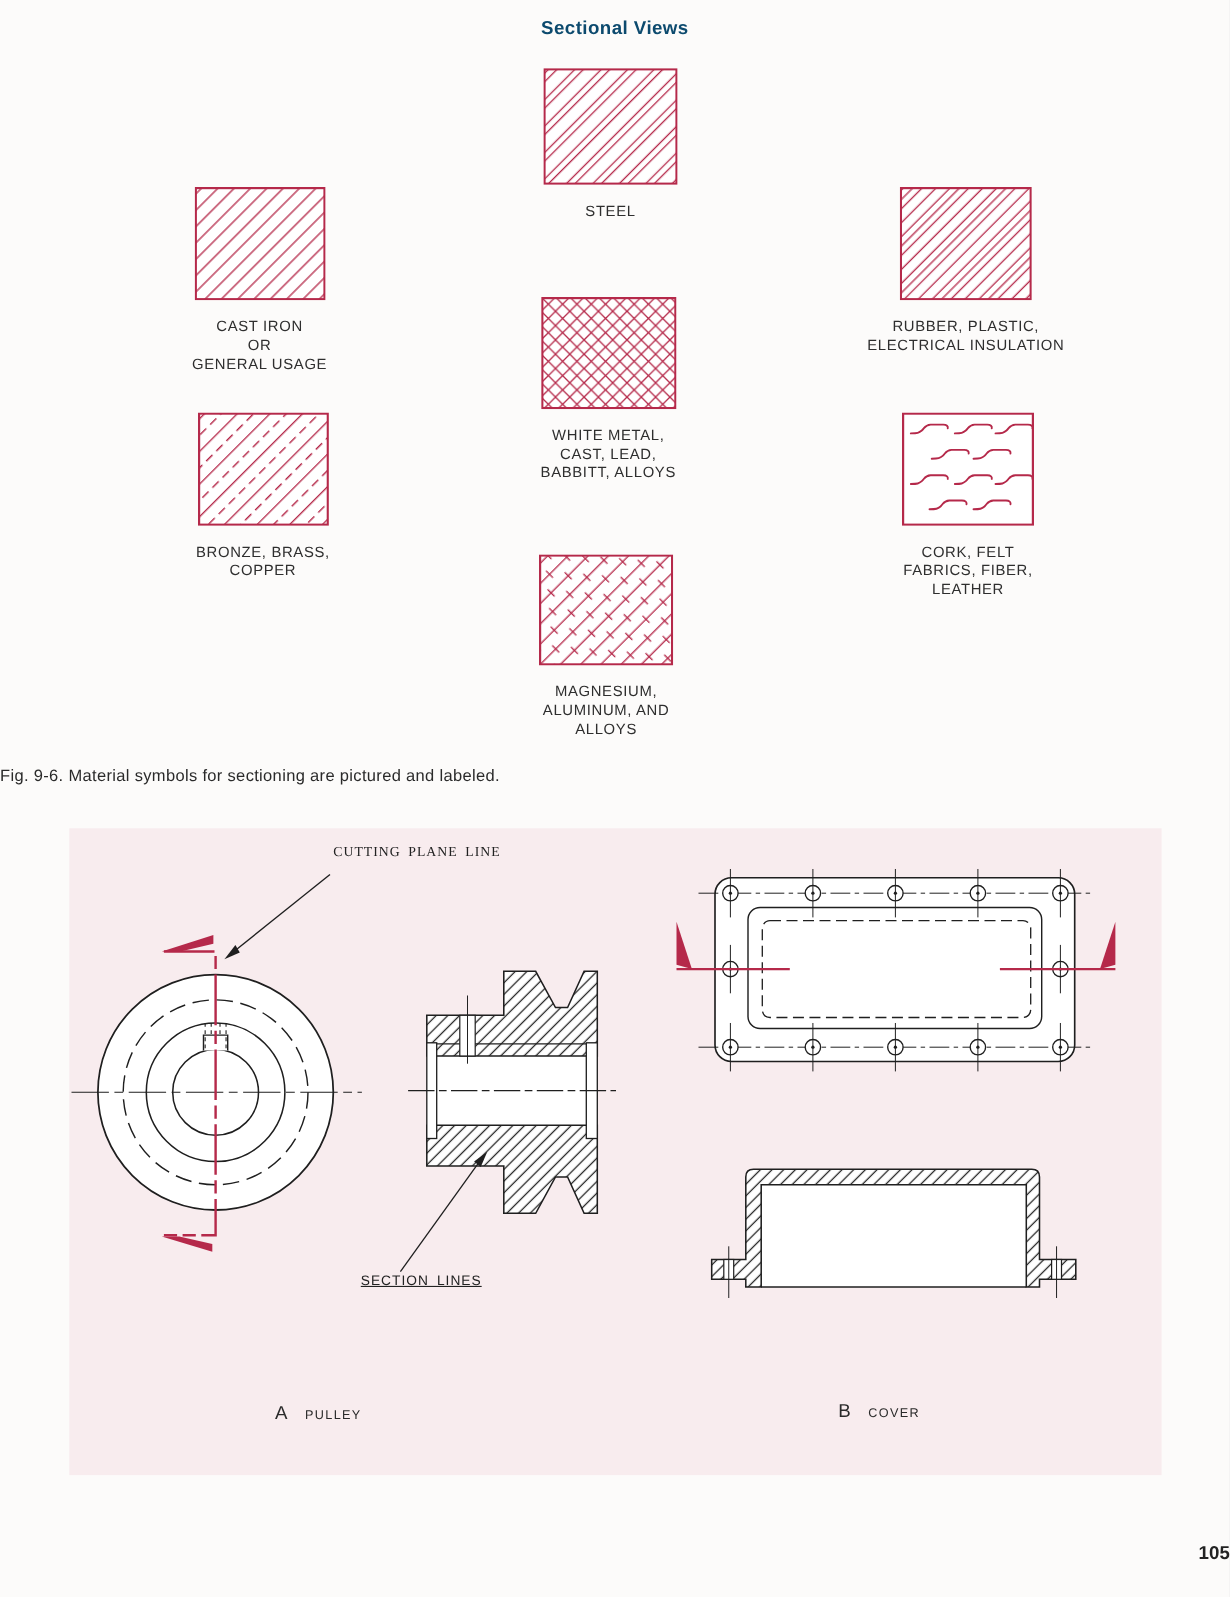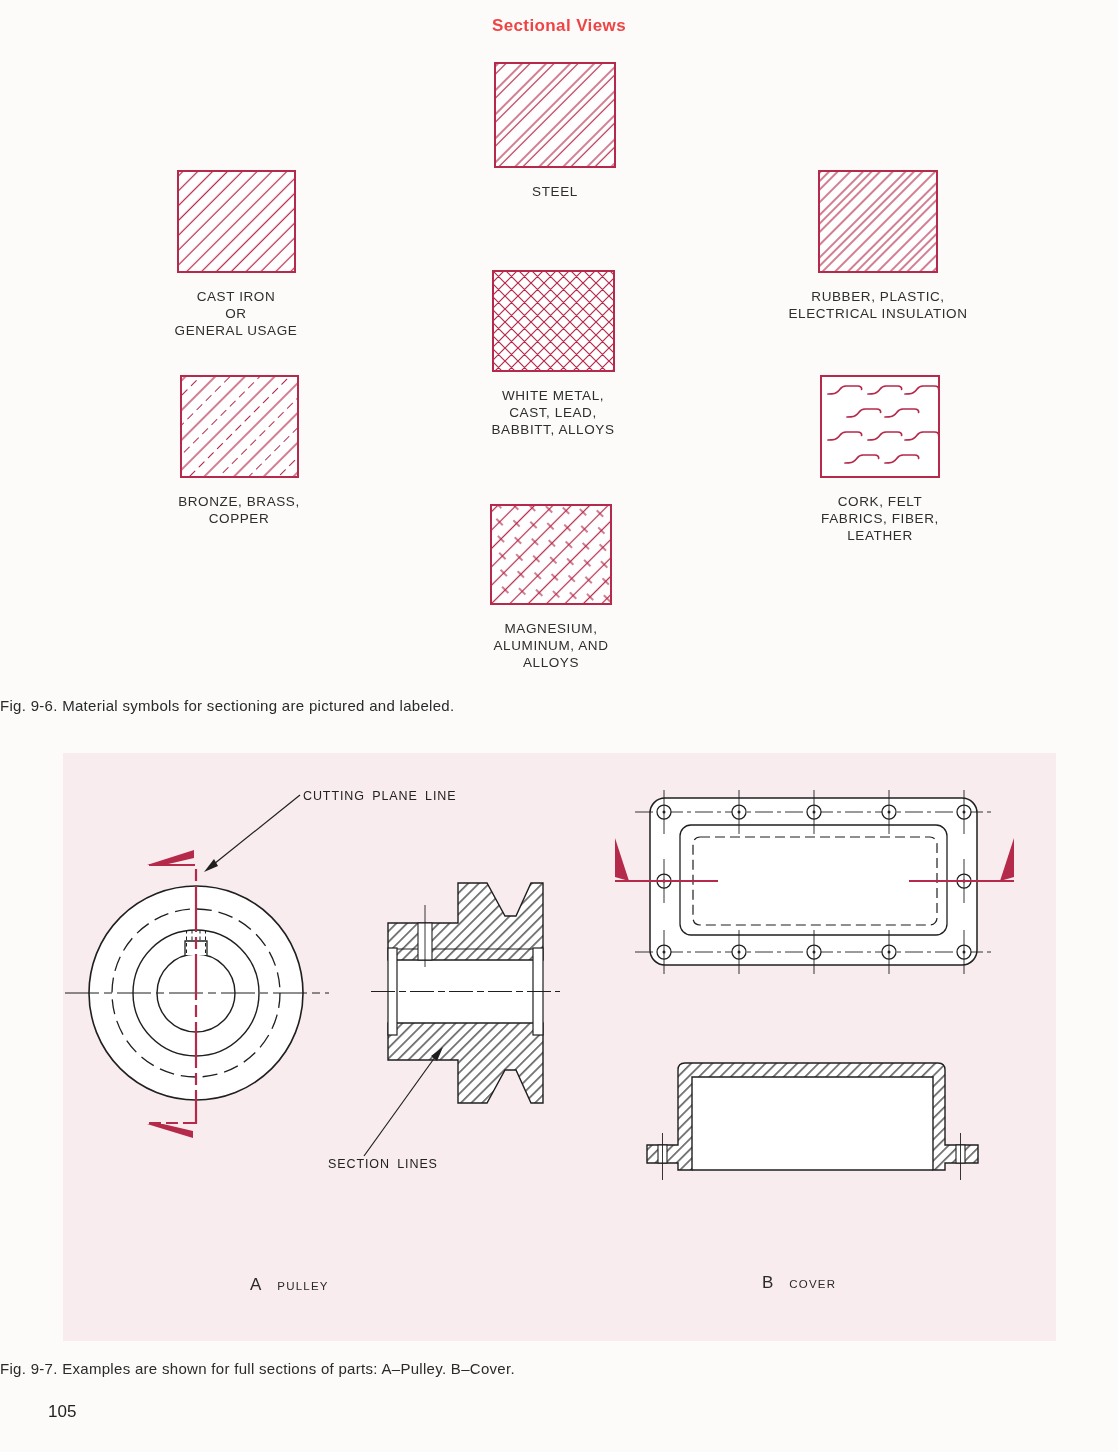--- a/index.html
+++ b/index.html
@@ -10,35 +10,35 @@
   }
   *{margin:0;padding:0;box-sizing:border-box;}
   html,body{background:#e8e8e8;}
   .page{
     position:relative;width:1118px;height:1452px;background:var(--paper);
     font-family:"Liberation Sans","DejaVu Sans",sans-serif;color:var(--ink);
     overflow:hidden;margin:0 auto;
   }
   .page-title{
     position:absolute;top:16px;left:0;width:100%;text-align:center;
-    font-size:17px;font-weight:bold;letter-spacing:.4px;color:#ef4444;
+    font-size:17px;font-weight:bold;letter-spacing:.4px;color:#0c4a6e;
   }
   .swatch-fig{position:absolute;width:250px;text-align:center;}
   .swatch-fig svg{display:block;margin:0 auto;}
   .swatch-label{
     margin-top:15px;font-size:13.5px;line-height:17px;letter-spacing:.6px;
     color:#2e2e2e;white-space:pre-line;
   }
   .caption{
     position:absolute;left:0;width:100%;text-align:left;
     font-size:15px;letter-spacing:.3px;color:#2a2a2a;
   }
   .page-number{
-    position:absolute;left:0;width:100%;text-align:left;
-    font-size:17px;font-weight:normal;color:#222;padding-left:48px;
+    position:absolute;left:0;width:100%;text-align:right;
+    font-size:17px;font-weight:bold;color:#222;padding-left:48px;
   }
   .panel{
     position:absolute;left:63px;top:753px;width:993px;height:588px;
     background:var(--panel-pink);
   }
   .panel svg{position:absolute;left:0;top:0;}
   .anno{
     position:absolute;font-size:12.5px;letter-spacing:.9px;color:#222;
     white-space:nowrap;word-spacing:3px;
   }
@@ -302,30 +302,29 @@
         <path d="M584,392 L615,392 L615,317 Q615,310 622,310 L875,310 Q882,310 882,317 L882,392 L915,392 L915,410 L882,410 L882,417 L870,417 L870,324 L629,324 L629,417 L615,417 L615,410 L584,410 Z" fill="url(#sectHatch)" stroke="#1f1f1f" stroke-width="1.4"></path>
         <line class="bl" x1="629" y1="417" x2="870" y2="417" stroke-width="1.3"></line>
 
         <rect x="595" y="392" width="9" height="18" fill="#ffffff" stroke="#1f1f1f" stroke-width="1.1"></rect>
         <rect x="893" y="392" width="9" height="18" fill="#ffffff" stroke="#1f1f1f" stroke-width="1.1"></rect>
         <line class="bl" x1="599.5" y1="380" x2="599.5" y2="427" stroke-width="0.9"></line>
         <line class="bl" x1="897.5" y1="380" x2="897.5" y2="427" stroke-width="0.9"></line>
       </g>
     </svg>
 
-    <div class="anno" style="left:240px;top:36px;">CUTTING PLANE LINE</div>
-    <div class="anno" style="left:265px;top:404px;">SECTION LINES</div>
+    <div class="anno" style="left:240px;top:14px;font-family:Liberation Serif, serif;">CUTTING PLANE LINE</div>
+    <div class="anno" style="left:265px;top:404px;text-decoration:underline;">SECTION LINES</div>
 
     <div class="part-label" style="left:187px;top:522px;">
       <span class="part-letter">A</span>
       <span class="part-name">PULLEY</span>
     </div>
     <div class="part-label" style="left:699px;top:520px;">
       <span class="part-letter">B</span>
       <span class="part-name">COVER</span>
     </div>
   </div>
 
-  <div class="caption" style="top:1360px;">Fig. 9-7. Examples are shown for full sections of parts: A–Pulley. B–Cover.</div>
 
   <div class="page-number" style="top:1402px;">105</div>
 
 </div>
 
 </body></html>

